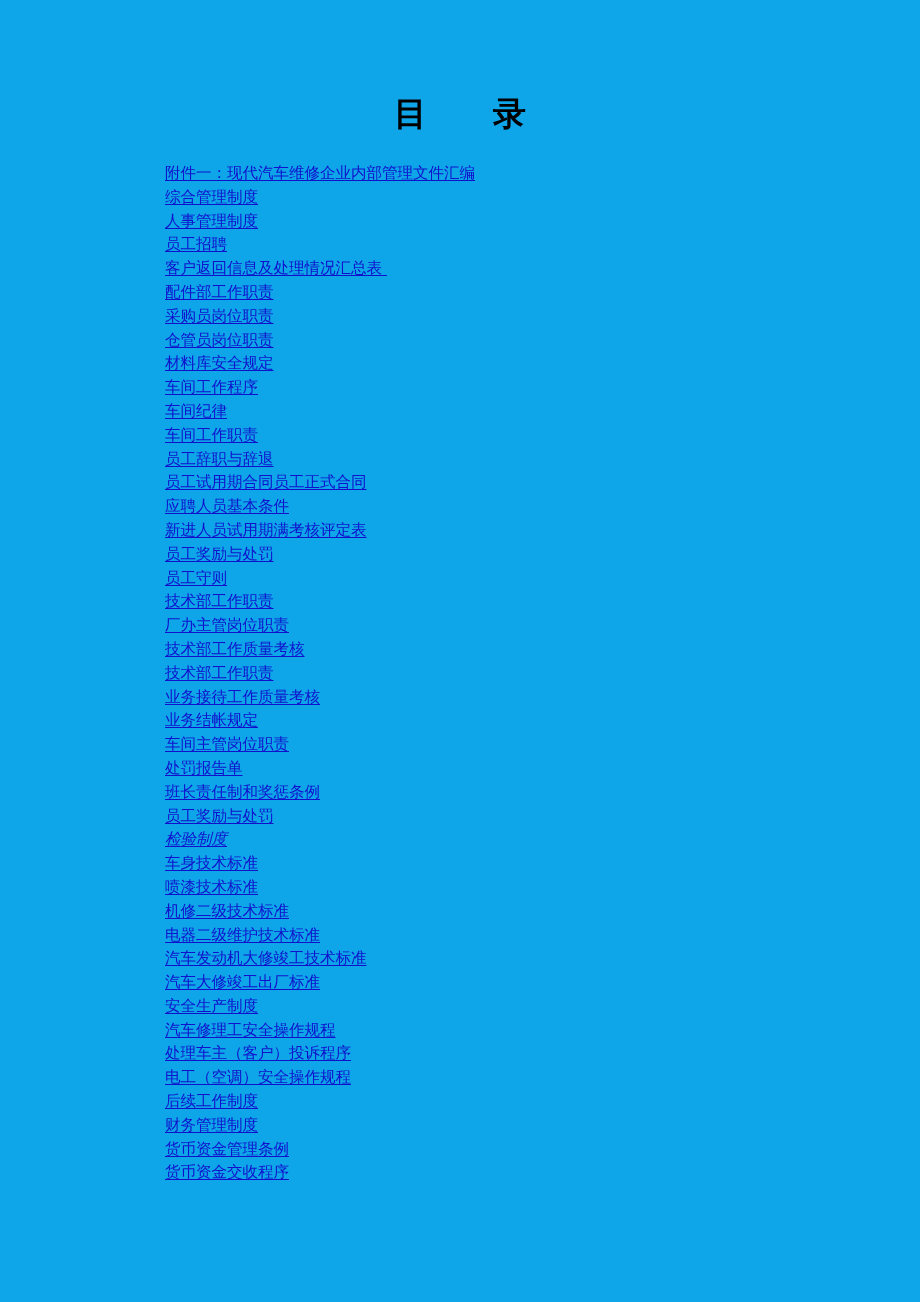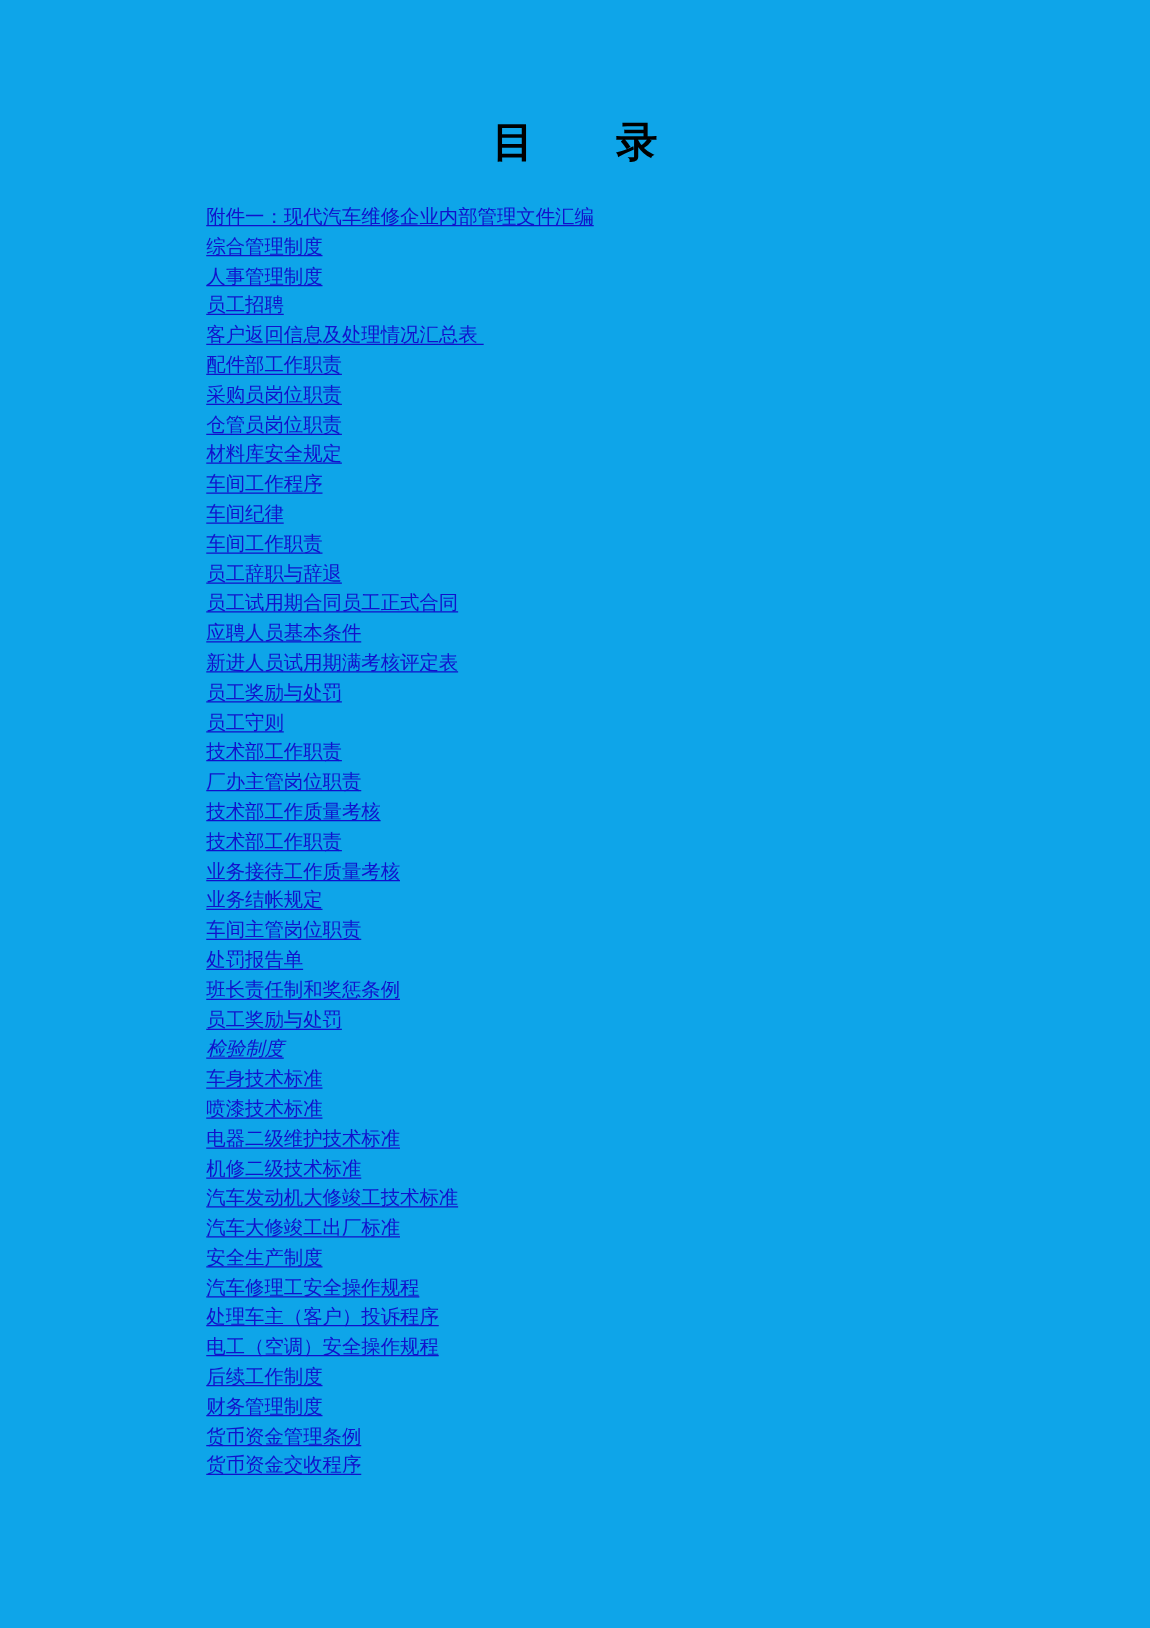--- a/index.html
+++ b/index.html
@@ -99,22 +99,22 @@
       <li class="toc-entry"><span class="toc-link" style="color: rgb(17, 17, 204);">技术部工作职责</span></li>
       <li class="toc-entry"><span class="toc-link" style="color: rgb(17, 17, 204);">业务接待工作质量考核</span></li>
       <li class="toc-entry"><span class="toc-link" style="color: rgb(17, 17, 204);">业务结帐规定</span></li>
       <li class="toc-entry"><span class="toc-link" style="color: rgb(17, 17, 204);">车间主管岗位职责</span></li>
       <li class="toc-entry"><span class="toc-link" style="color: rgb(17, 17, 204);">处罚报告单</span></li>
       <li class="toc-entry"><span class="toc-link" style="color: rgb(17, 17, 204);">班长责任制和奖惩条例</span></li>
       <li class="toc-entry"><span class="toc-link" style="color: rgb(17, 17, 204);">员工奖励与处罚</span></li>
       <li class="toc-entry"><span class="toc-link" style="color: rgb(17, 17, 204); font-style: italic;">检验制度</span></li>
       <li class="toc-entry"><span class="toc-link" style="color: rgb(17, 17, 204);">车身技术标准</span></li>
       <li class="toc-entry"><span class="toc-link" style="color: rgb(17, 17, 204);">喷漆技术标准</span></li>
+      <li class="toc-entry"><span class="toc-link" style="color: rgb(17, 17, 204);">机修二级技术标准</span></li>
       <li class="toc-entry"><span class="toc-link" style="color: rgb(17, 17, 204);">电器二级维护技术标准</span></li>
-      <li class="toc-entry"><span class="toc-link" style="color: rgb(17, 17, 204);">机修二级技术标准</span></li>
       <li class="toc-entry"><span class="toc-link" style="color: rgb(17, 17, 204);">汽车发动机大修竣工技术标准</span></li>
       <li class="toc-entry"><span class="toc-link" style="color: rgb(17, 17, 204);">汽车大修竣工出厂标准</span></li>
       <li class="toc-entry"><span class="toc-link" style="color: rgb(17, 17, 204);">安全生产制度</span></li>
       <li class="toc-entry"><span class="toc-link" style="color: rgb(17, 17, 204);">汽车修理工安全操作规程</span></li>
       <li class="toc-entry"><span class="toc-link" style="color: rgb(17, 17, 204);">处理车主（客户）投诉程序</span></li>
       <li class="toc-entry"><span class="toc-link" style="color: rgb(17, 17, 204);">电工（空调）安全操作规程</span></li>
       <li class="toc-entry"><span class="toc-link" style="color: rgb(17, 17, 204);">后续工作制度</span></li>
       <li class="toc-entry"><span class="toc-link" style="color: rgb(17, 17, 204);">财务管理制度</span></li>
       <li class="toc-entry"><span class="toc-link" style="color: rgb(17, 17, 204);">货币资金管理条例</span></li>
       <li class="toc-entry"><span class="toc-link" style="color: rgb(17, 17, 204);">货币资金交收程序</span></li>

